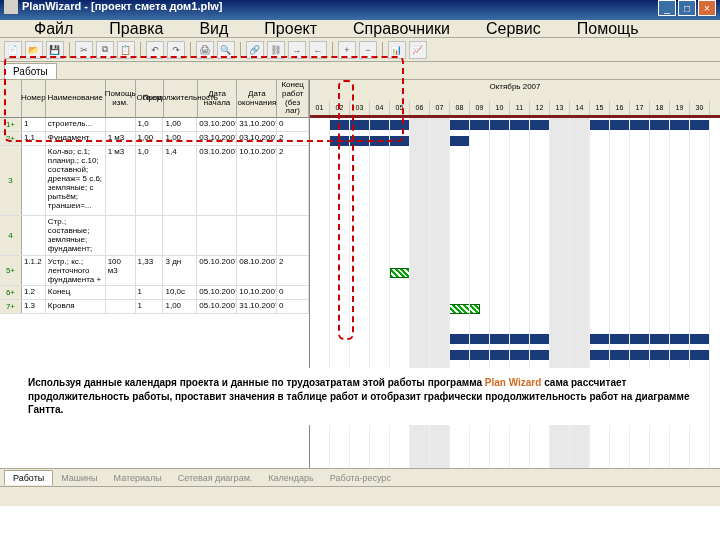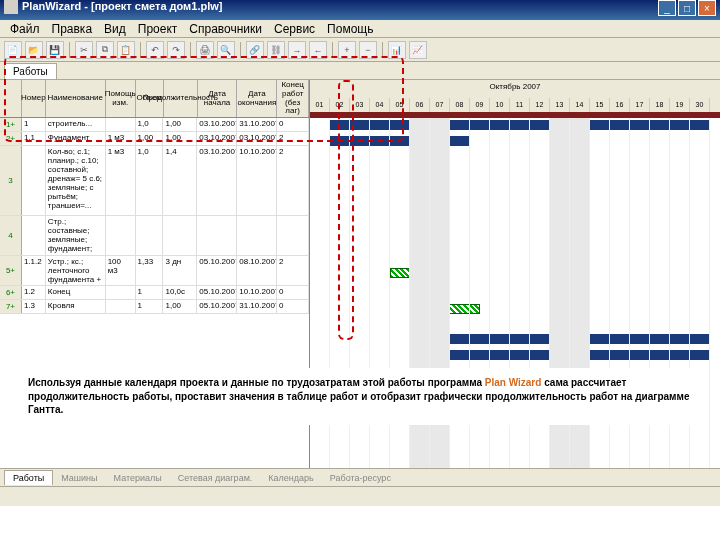--- a/index.html
+++ b/index.html
@@ -4,21 +4,21 @@
 <style>
 * { box-sizing: border-box; margin: 0; padding: 0; font-family: Tahoma, Arial, sans-serif; }
 body { width: 720px; height: 540px; background: #fff; font-size: 9px; overflow: hidden; }
 .titlebar { background: linear-gradient(to bottom, #0a246a, #3b6ea5); color: #fff; height: 20px; display: flex; padding: 0 4px; }
 .tb-icon { width: 14px; height: 14px; background: #d4d0c8; margin-right: 4px; }
 .tb-text { flex: 1; font-size: 11px; font-weight: bold; }
 .tb-btns { display: flex; gap: 2px; }
 .tb-btn { width: 18px; height: 16px; background: #d66b3a; border: 1px solid #fff; display: flex; align-items: center; justify-content: center; color: #fff; font-size: 10px; cursor: pointer; }
 .tb-btn.min, .tb-btn.max { background: #3b6ea5; }
 .menubar { background: #ece9d8; height: 18px; display: flex; align-items: center; padding: 0 4px; border-bottom: 1px solid #aca899; }
-.menu-item { padding: 0 6px; font-size: 12px; cursor: pointer; }
+.menu-item { padding: 0 6px; font-size: 16px; cursor: pointer; margin-left: 24px; }
 .toolbar { background: #ece9d8; height: 24px; display: flex; align-items: center; padding: 0 4px; gap: 3px; border-bottom: 1px solid #aca899; }
 .tool-btn { width: 18px; height: 18px; border: 1px solid #c0c0c0; background: #f0f0f0; cursor: pointer; display: flex; align-items: center; justify-content: center; font-size: 9px; color: #555; }
 .tool-sep { width: 1px; height: 16px; background: #aca899; margin: 0 2px; }
 .tabs-top { background: #ece9d8; height: 18px; display: flex; align-items: flex-end; padding-left: 4px; border-bottom: 1px solid #aca899; }
 .tab { padding: 2px 8px; font-size: 10px; background: #fff; border: 1px solid #aca899; border-bottom: none; cursor: pointer; }
 .main { display: flex; height: 388px; background: #fff; }
 .left-panel { width: 310px; border-right: 1px solid #888; overflow: hidden; }
 .headers { display: flex; background: #ece9d8; border-bottom: 1px solid #888; height: 38px; }
 .hcell { border-right: 1px solid #aaa; font-size: 8px; padding: 1px 2px; display: flex; align-items: center; justify-content: center; text-align: center; line-height: 1.1; }
 .rowmark { width: 22px; }
@@ -27,21 +27,21 @@
 .c-unit { width: 30px; }
 .c-vol { width: 28px; }
 .c-dur { width: 34px; }
 .c-start { width: 40px; }
 .c-end { width: 40px; }
 .c-endlag { width: 32px; }
 .datarow { display: flex; border-bottom: 1px solid #ddd; min-height: 14px; font-size: 8px; }
 .dcell { border-right: 1px solid #ddd; padding: 1px 2px; display: flex; align-items: flex-start; overflow: hidden; }
 .rowmark-cell { width: 22px; background: #ece9d8; border-right:1px solid #aaa; display:flex; align-items:center; justify-content:center; font-size: 8px; color: #070; }
 .gantt { flex: 1; position: relative; overflow: hidden; }
-.gantt-header { background: #ece9d8; height: 38px; border-bottom: 6px solid #7f1d1d; position: relative; }
+.gantt-header { background: #ece9d8; height: 38px; border-bottom: 3px solid #7f1d1d; position: relative; }
 .gantt-title { position: absolute; top: 2px; left: 50%; transform: translateX(-50%); font-size: 8px; }
 .gantt-days { position: absolute; bottom: 0; left: 0; right: 0; display: flex; }
 .gday { width: 20px; border-right: 1px solid #ccc; font-size: 7px; text-align: center; height: 14px; line-height: 14px; }
 .gantt-body { position: relative; height: 350px; }
 .gcol { position: absolute; top: 0; bottom: 0; width: 20px; border-right: 1px solid #eee; }
 .gcol.weekend { background: #e8e8e8; }
 .bar { position: absolute; height: 10px; }
 .bar.solid { background: #1a3a7a; }
 .bar.hatch { background: repeating-linear-gradient(45deg, #0a0, #0a0 2px, #fff 2px, #fff 4px); border: 1px solid #060; }
 .red-highlight { position: absolute; border: 2px dashed #c00; border-radius: 6px; }

